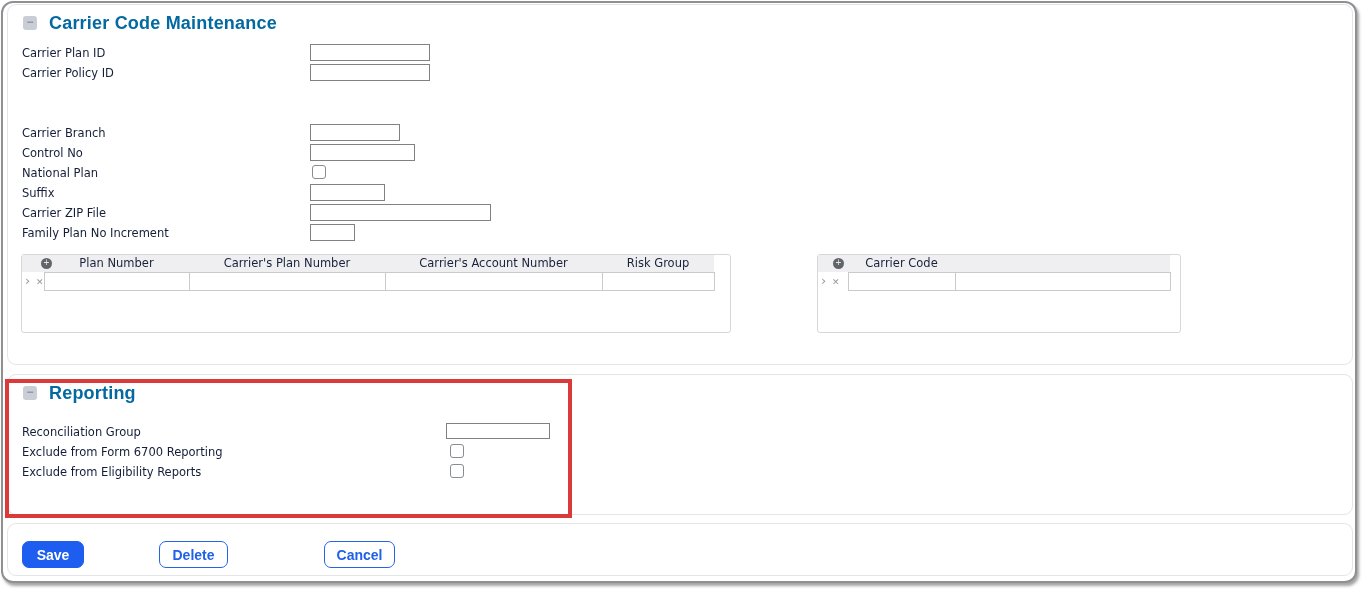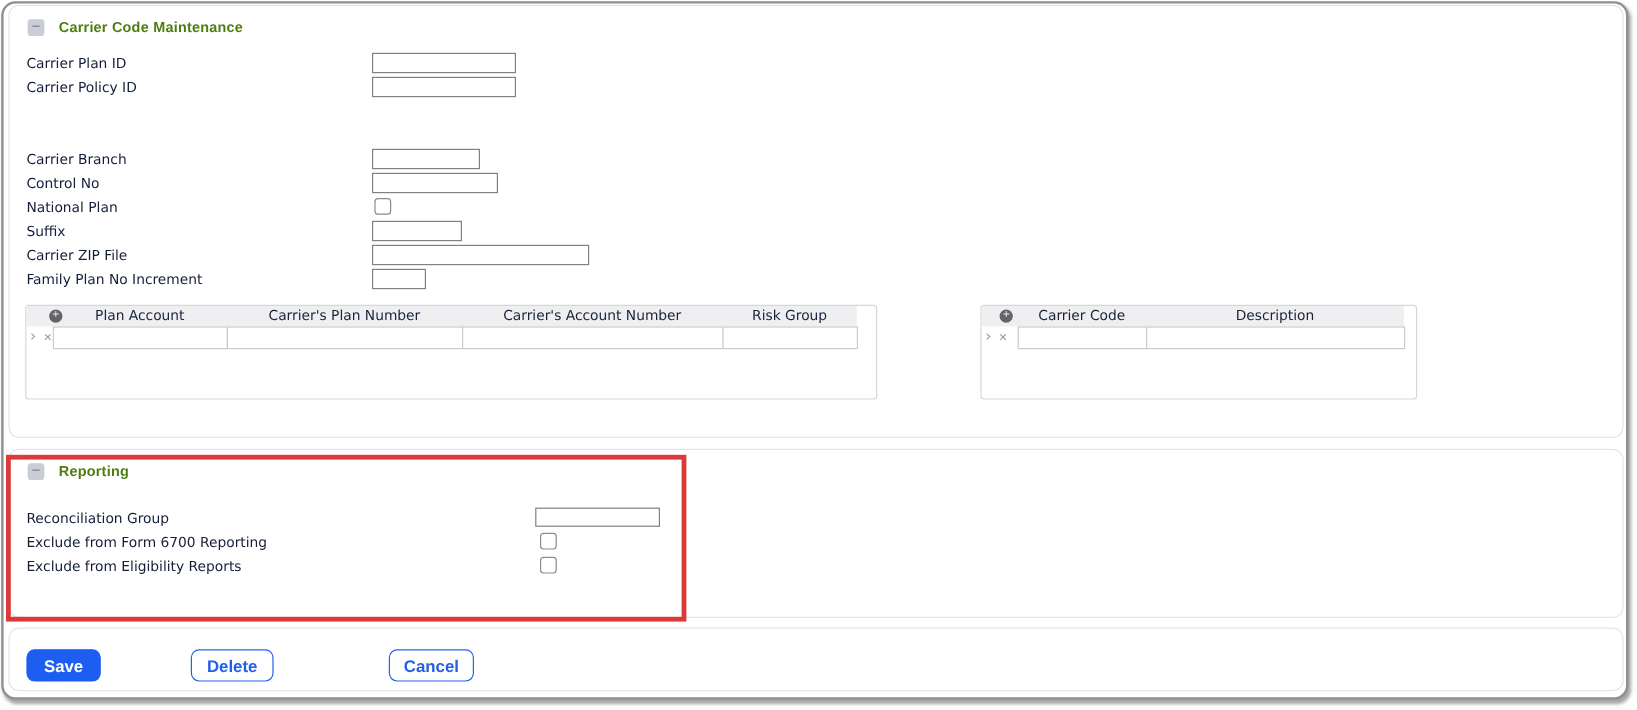--- a/index.html
+++ b/index.html
@@ -16,21 +16,21 @@
   .panel-report { top:371px; height:141px; }
   .panel-actions{ top:520px; height:53px; }
 
   .sec-header { position:absolute; left:15px; top:10px; height:16px;
                 display:flex; align-items:center; gap:12px; }
   .collapse-box { width:14px; height:14px; background:#c9cdd6; border-radius:3px;
                   color:#8d93a3; font-size:12px; line-height:13px; text-align:center;
                   font-weight:bold; cursor:pointer;
                   font-family:"Liberation Sans", sans-serif; }
   .sec-title { font-family:"Liberation Sans", sans-serif; font-weight:bold;
-               font-size:12px; color:#4d7c0f; letter-spacing:.2px; }
+               font-size:18px; color:#0369a1; letter-spacing:.2px; }
 
   .form-row { position:absolute; left:14px; height:20px; width:700px; }
   .form-row .lbl { position:absolute; left:0; top:3px; font-size:11.5px; color:#141e38; white-space:nowrap; }
   .txt { position:absolute; top:1px; height:17px; background:#fff;
          border:1px solid #7f8184; border-radius:0; font-size:11px; padding:0 3px;
          font-family:"DejaVu Sans", sans-serif; }
   .chk { position:absolute; top:2px; width:14px; height:14px; background:#fff;
          border:1px solid #898c90; border-radius:3px; cursor:pointer; }
 
   
@@ -97,40 +97,39 @@
       <input class="txt" style="left: 288px; width: 181px;">
     </div>
     <div class="form-row" style="top:218px">
       <span class="lbl">Family Plan No Increment</span>
       <input class="txt" style="left: 288px; width: 45px;">
     </div>
 
     <div class="grid" style="left:13px;top:249px;width:710px;height:79px">
       <div class="grid-header" style="width:692px">
         <span class="plus-btn" style="left:19px">+</span>
-        <div class="gh-cell" style="left:22px;width:145px">Plan Account</div>
+        <div class="gh-cell" style="left:22px;width:145px">Plan Number</div>
         <div class="gh-cell" style="left:363px;width:217px">Carrier's Account Number</div>
         <div class="gh-cell" style="left:167px;width:196px">Carrier's Plan Number</div>
         <div class="gh-cell" style="left:580px;width:112px">Risk Group</div>
       </div>
       <div>
         <span class="row-ico" style="left:3px;font-size:13px">›</span>
         <span class="row-ico" style="left:14px;font-size:9px;top:18px">✕</span>
         <div class="g-cell" style="left:22px;width:146px"></div>
         <div class="g-cell" style="left:167px;width:197px"></div>
         <div class="g-cell" style="left:363px;width:218px"></div>
         <div class="g-cell" style="left:580px;width:113px"></div>
       </div>
     </div>
 
     <div class="grid" style="left:809px;top:249px;width:364px;height:79px">
       <div class="grid-header" style="width:352px">
         <span class="plus-btn" style="left:15px">+</span>
         <div class="gh-cell" style="left:30px;width:107px">Carrier Code</div>
-        <div class="gh-cell" style="left:137px;width:215px">Description</div>
       </div>
       <div>
         <span class="row-ico" style="left:3px;font-size:13px">›</span>
         <span class="row-ico" style="left:14px;font-size:9px;top:18px">✕</span>
         <div class="g-cell" style="left:30px;width:108px"></div>
         <div class="g-cell" style="left:137px;width:216px"></div>
       </div>
     </div>
   </section>
 

